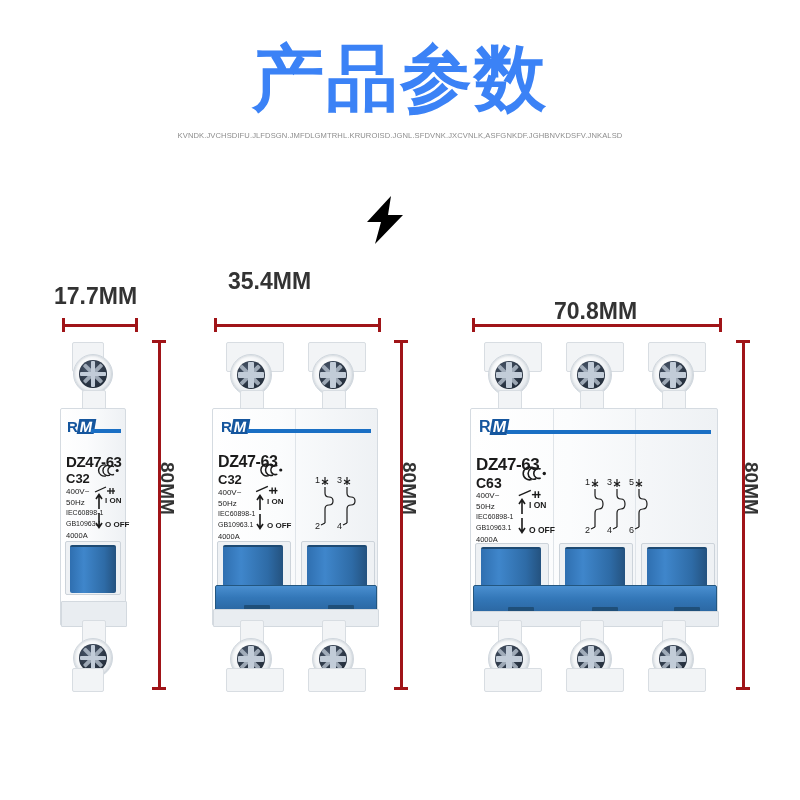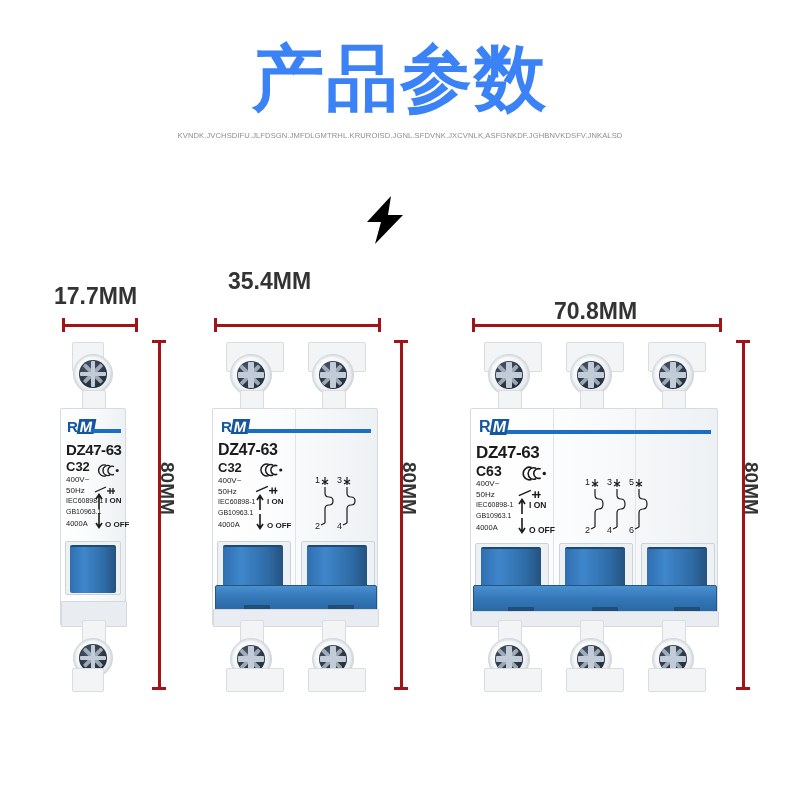--- a/index.html
+++ b/index.html
@@ -82,21 +82,21 @@
   }
   .case-seam{position:absolute;top:0;bottom:0;width:1px;background:#dfe4e9;}
 
   
   .brand{position:absolute;font-weight:bold;color:#15569e;line-height:1;}
   .brand .r{display:inline-block;}
   .brand .m{display:inline-block;background:#15569e;color:#ffffff;padding:0 2px;
             transform:skewX(-10deg);}
   .bluerule{position:absolute;background:#1a6fc4;}
 
-  .spec{position:absolute;color:#1b1b1b;white-space:nowrap;}
+  .spec{position:absolute;color:#1b1b1b;white-space:nowrap;margin-top:12px;}
   .model{font-weight:bold;letter-spacing:-0.4px;}
   .rating{font-weight:bold;}
   .small{font-weight:normal;}
 
   .ccc{position:absolute;}
   .onoff{position:absolute;color:#1b1b1b;white-space:nowrap;font-weight:bold;}
   .wiring{position:absolute;}
 
   
   .toggle-well{

